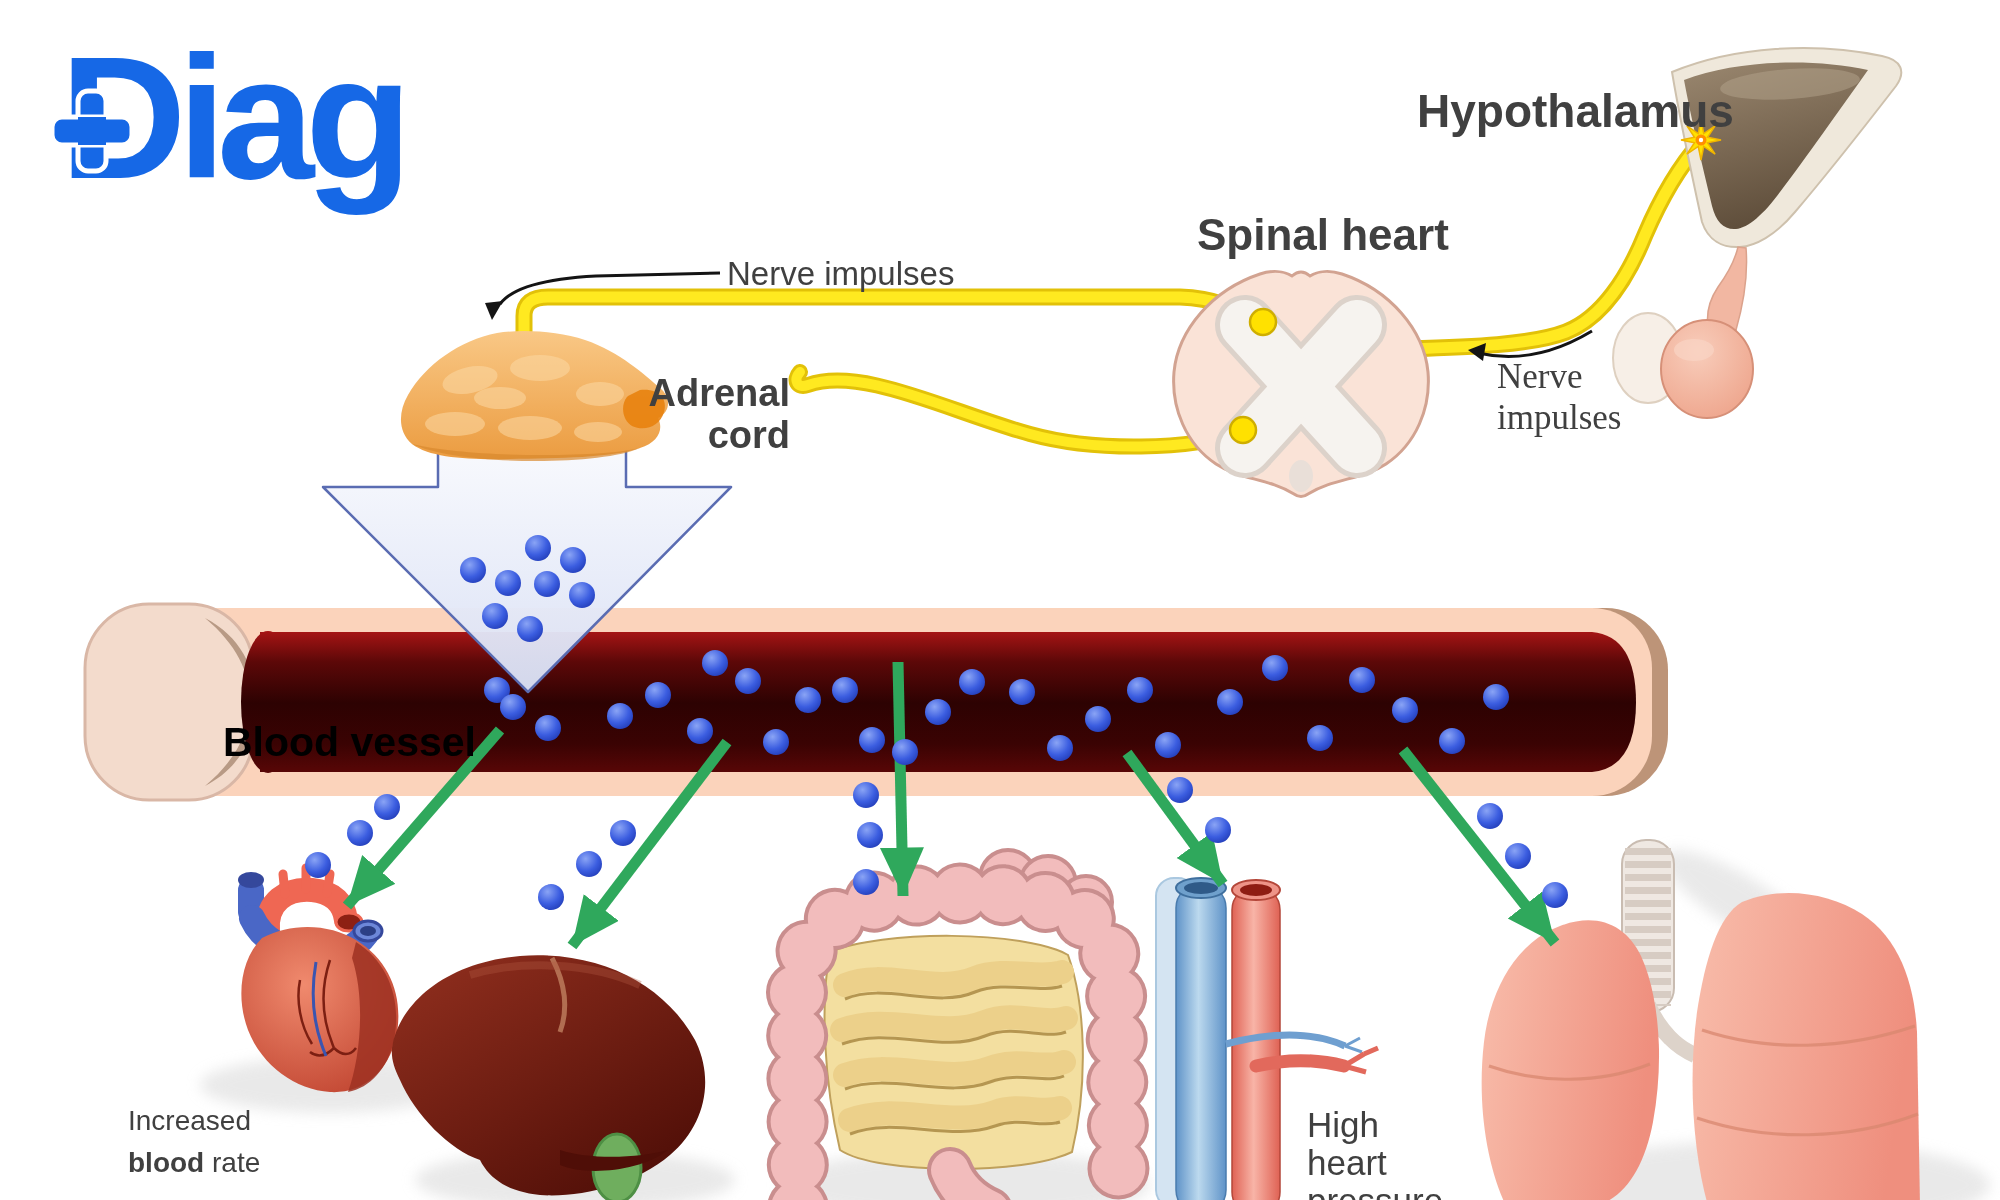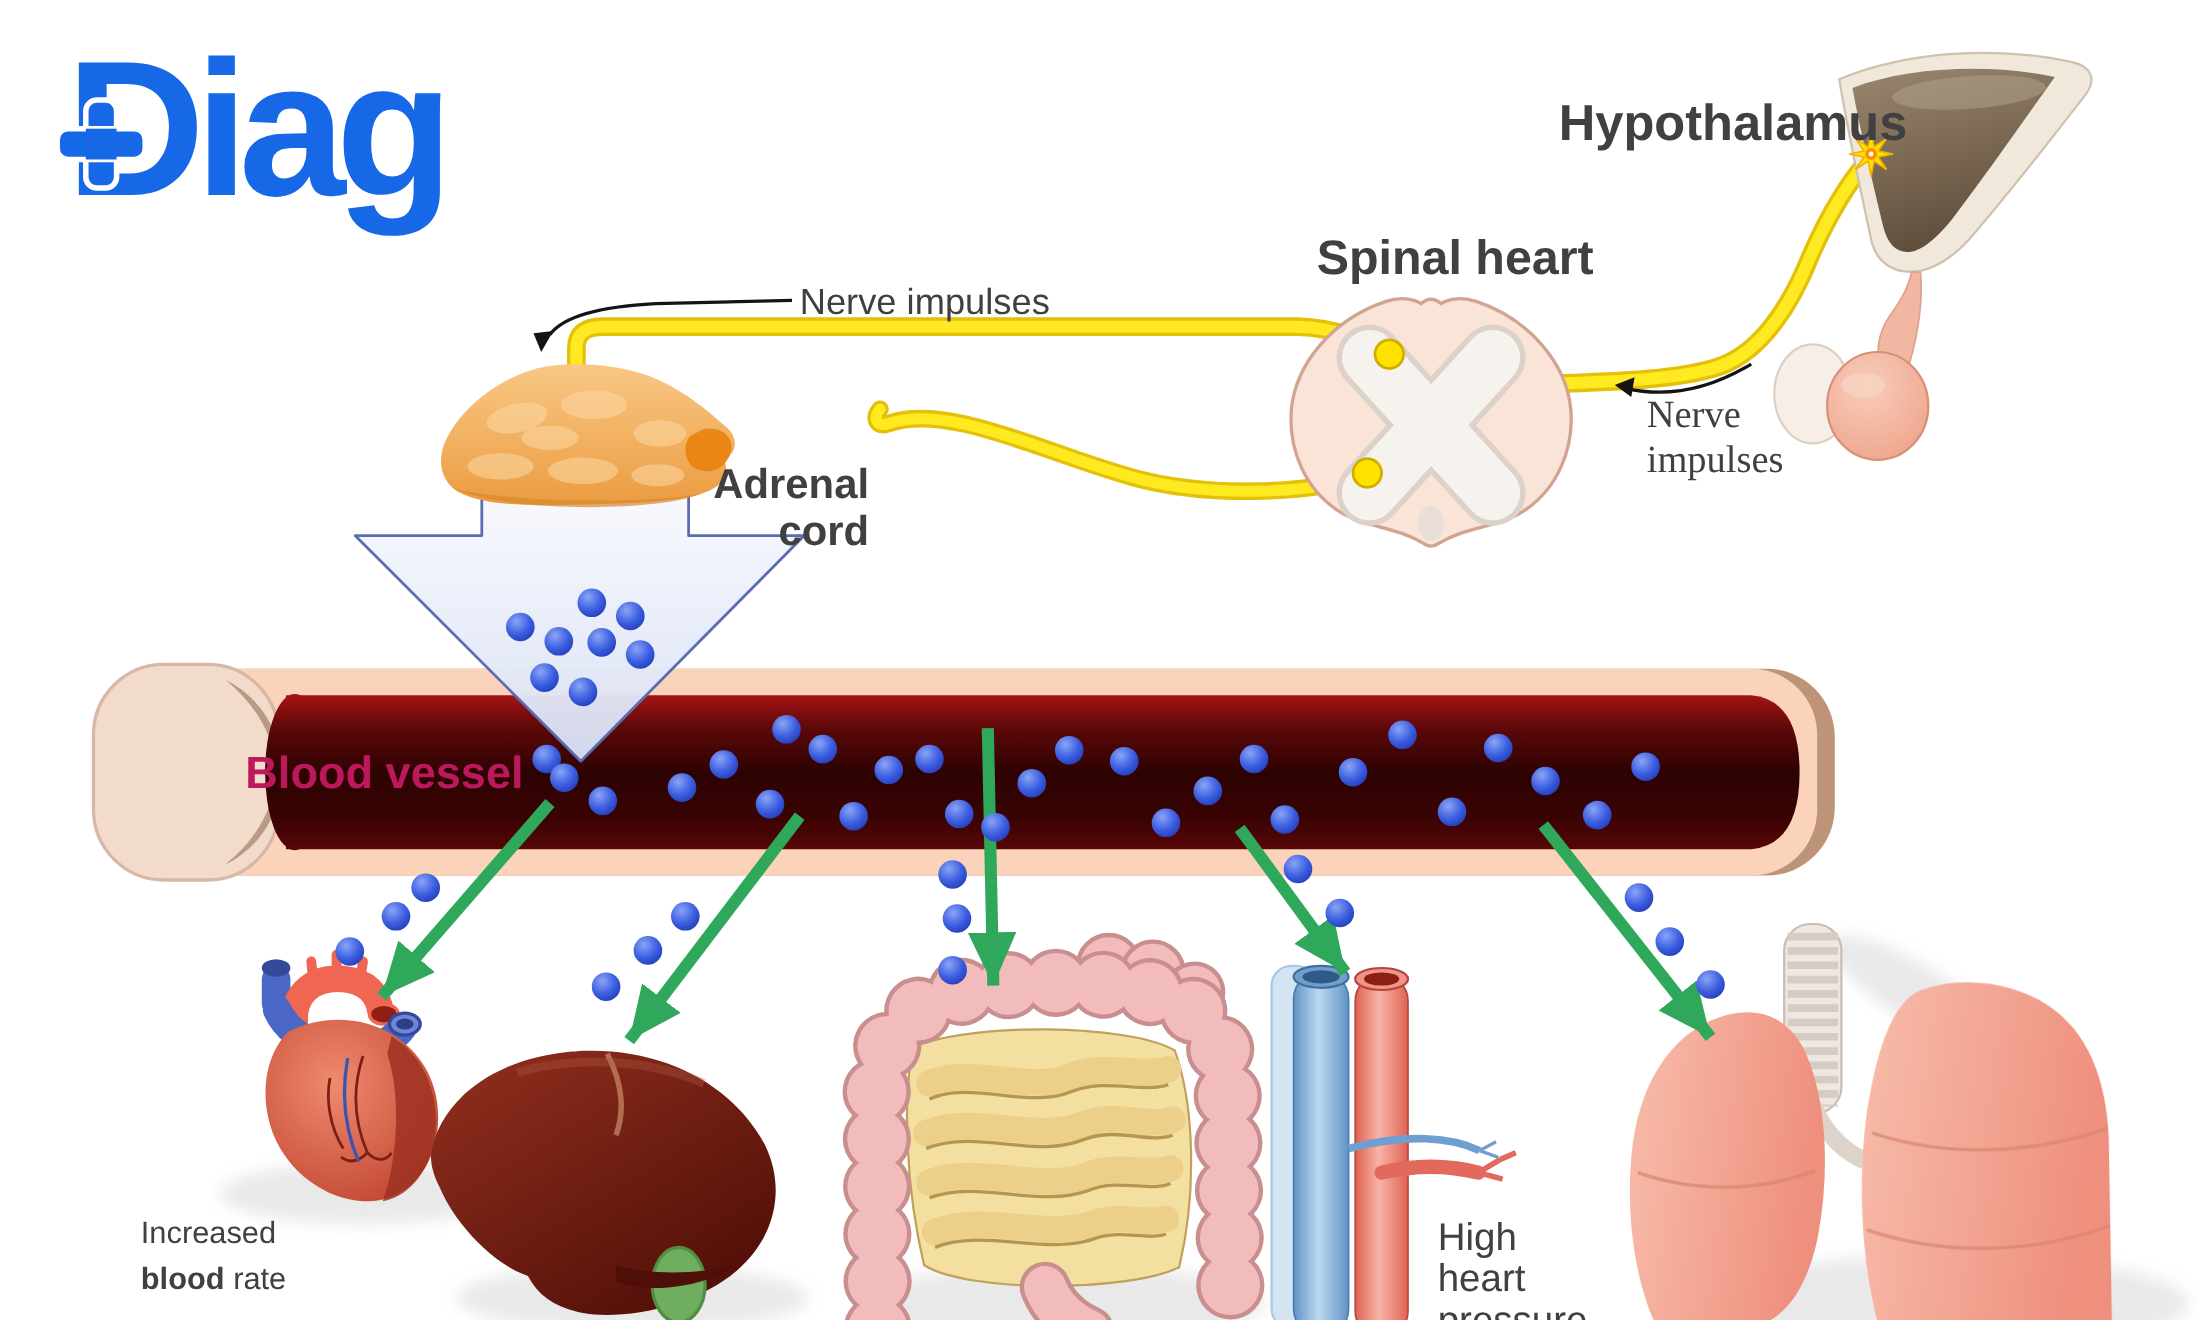--- a/index.html
+++ b/index.html
@@ -2,25 +2,25 @@
 <html><head>
 <meta charset="utf-8">
 <style>
   * { margin:0; padding:0; box-sizing:border-box; }
   html,body { width:2000px; height:1200px; overflow:hidden; background:#fff;
               font-family:"Liberation Sans", sans-serif; }
   .stage { position:relative; width:2000px; height:1200px; background:#fff; }
   svg.art { position:absolute; left:0; top:0; }
   .lbl { position:absolute; color:#404040; white-space:nowrap; line-height:1.12; }
   .b { font-weight:bold; }
-  .white { color:#be185d; }
+  .white { color:#000000;margin-top:40px; }
   .logo { position:absolute; left:60px; top:30px; color:#1668e6; font-weight:bold;
           font-size:175px; line-height:175px; letter-spacing:-9px; }
   .logo-cross { position:absolute; left:40px; top:86px; }
-  .ra { text-align:right;margin-top:48px; }
+  .ra { text-align:right; }
   .lh41 { line-height:41px;font-family:Liberation Serif, serif; }
 </style>
 </head>
 <body>
 
 <div class="stage">
 
 <svg class="art" width="2000" height="1200" viewBox="0 0 2000 1200">
   <defs>
     <linearGradient id="vesselGrad" gradientUnits="userSpaceOnUse" x1="0" y1="630" x2="0" y2="776">

